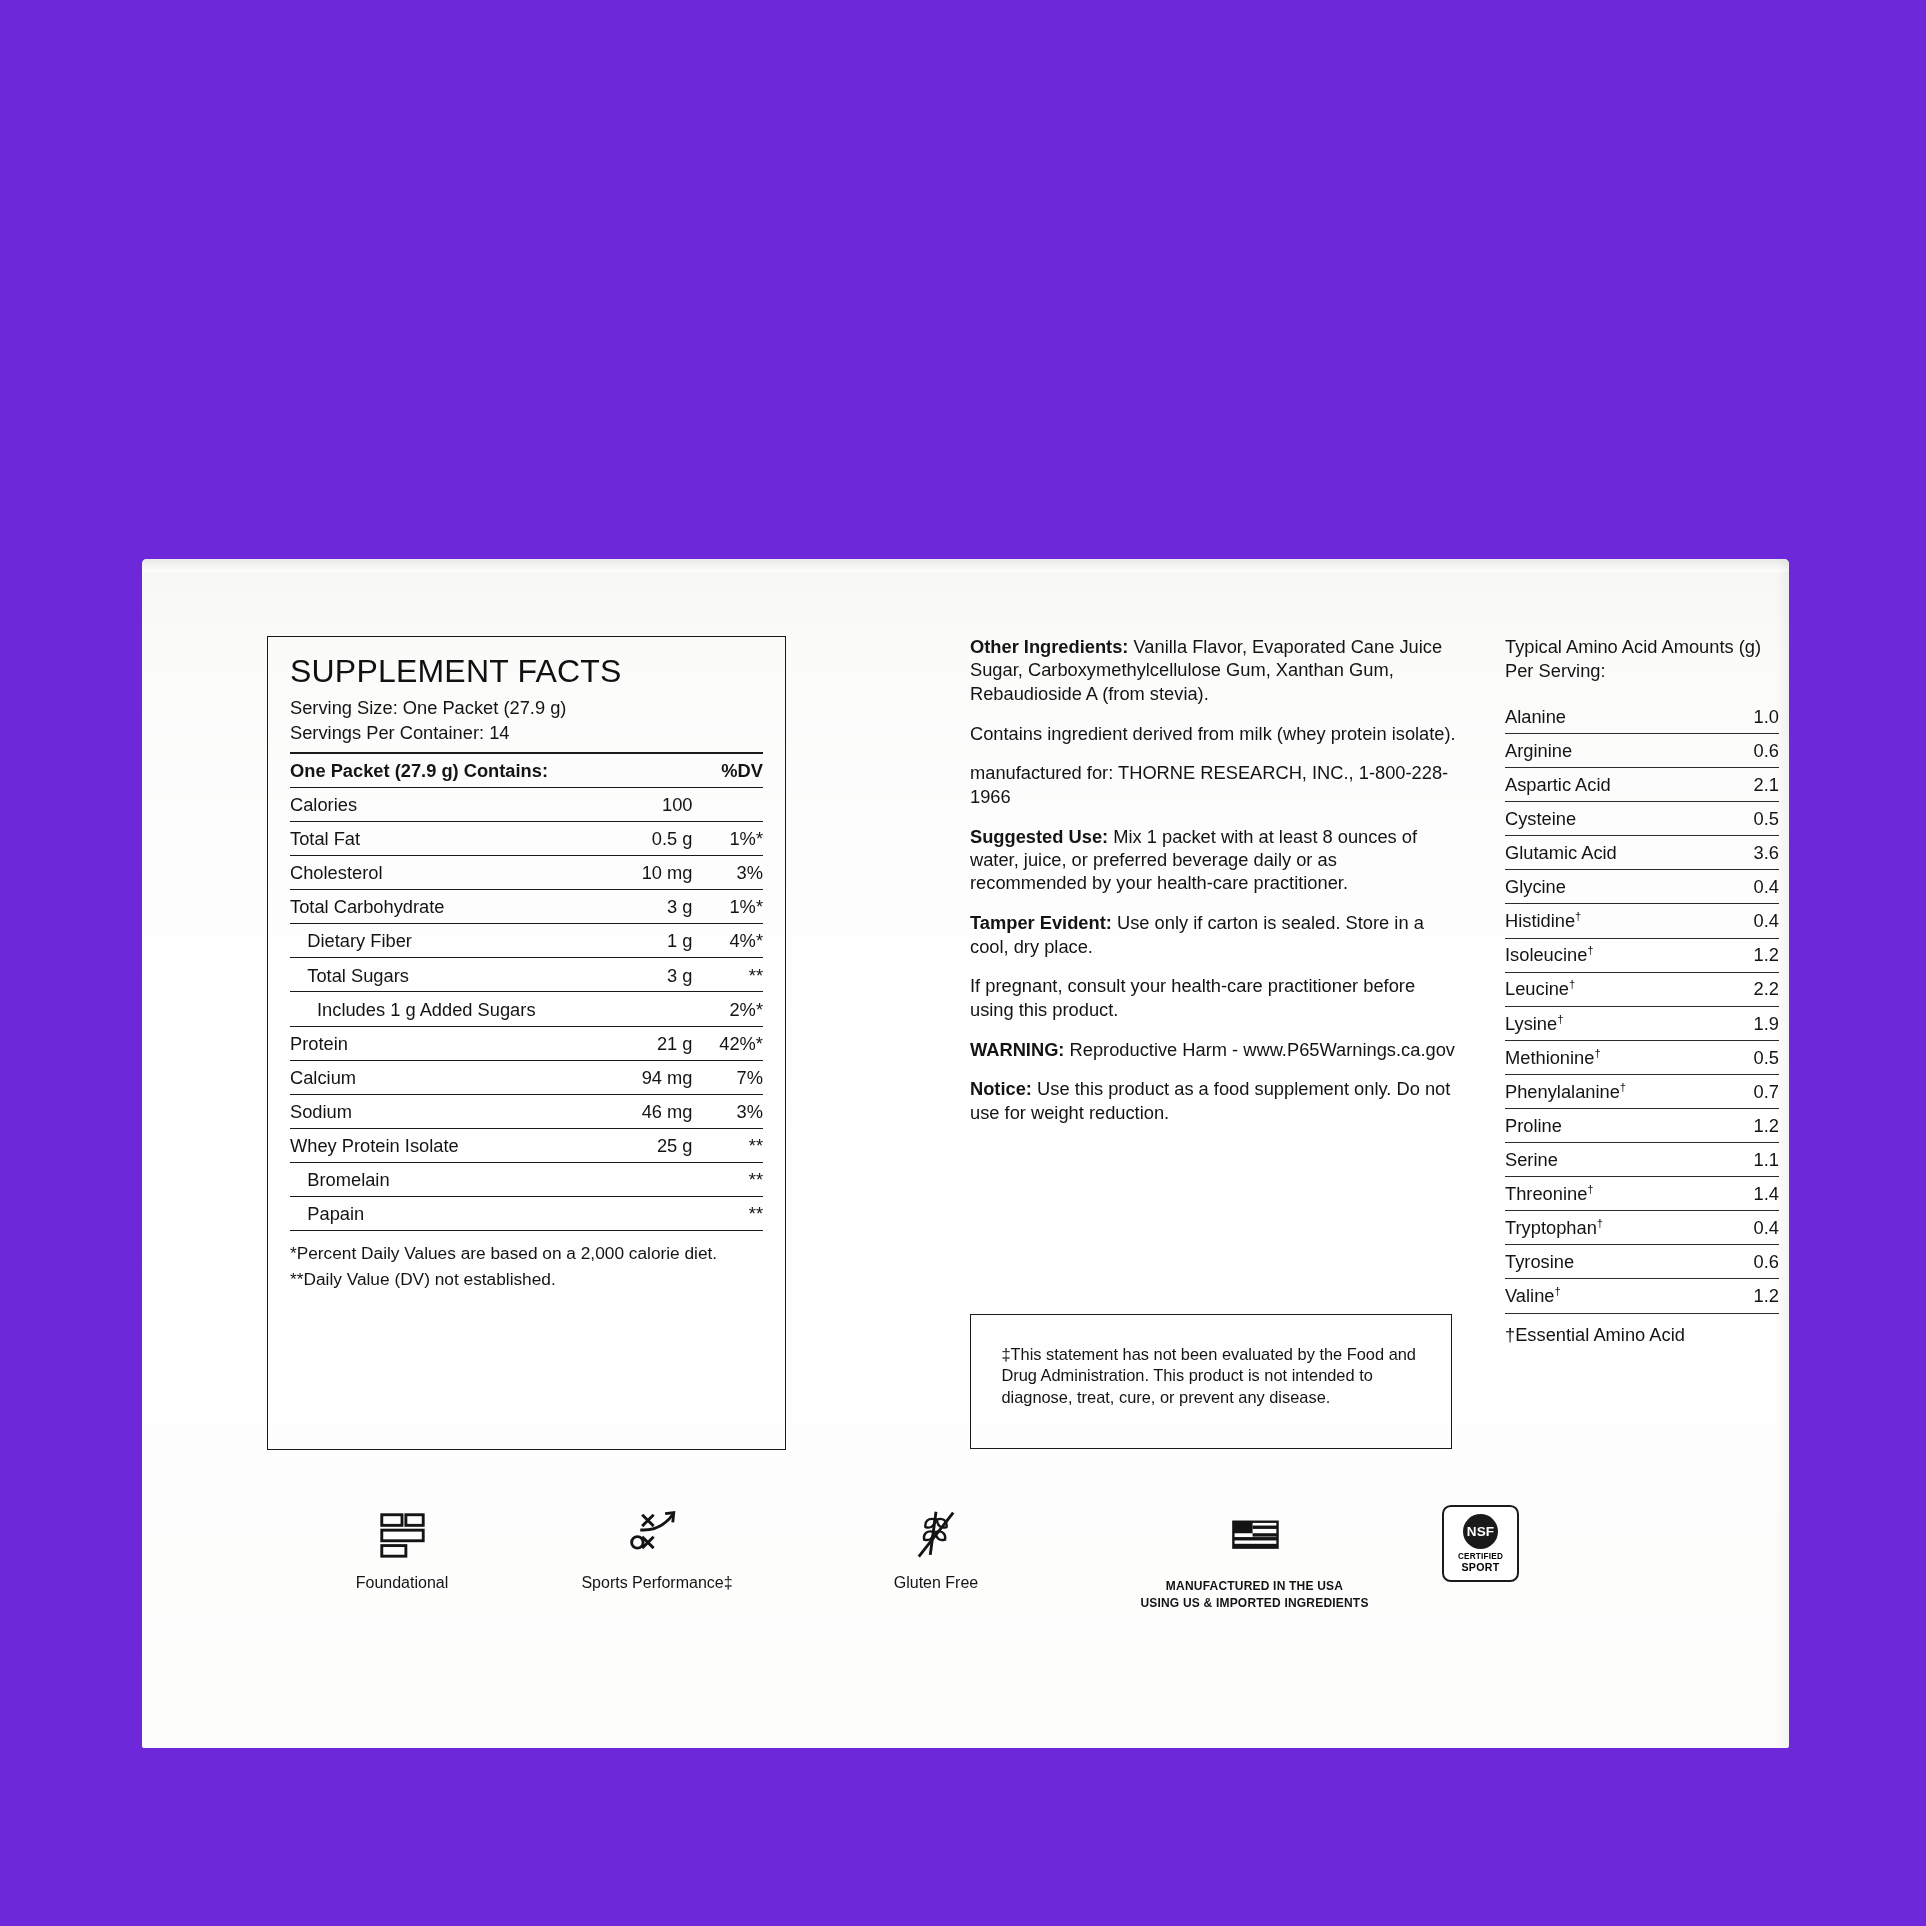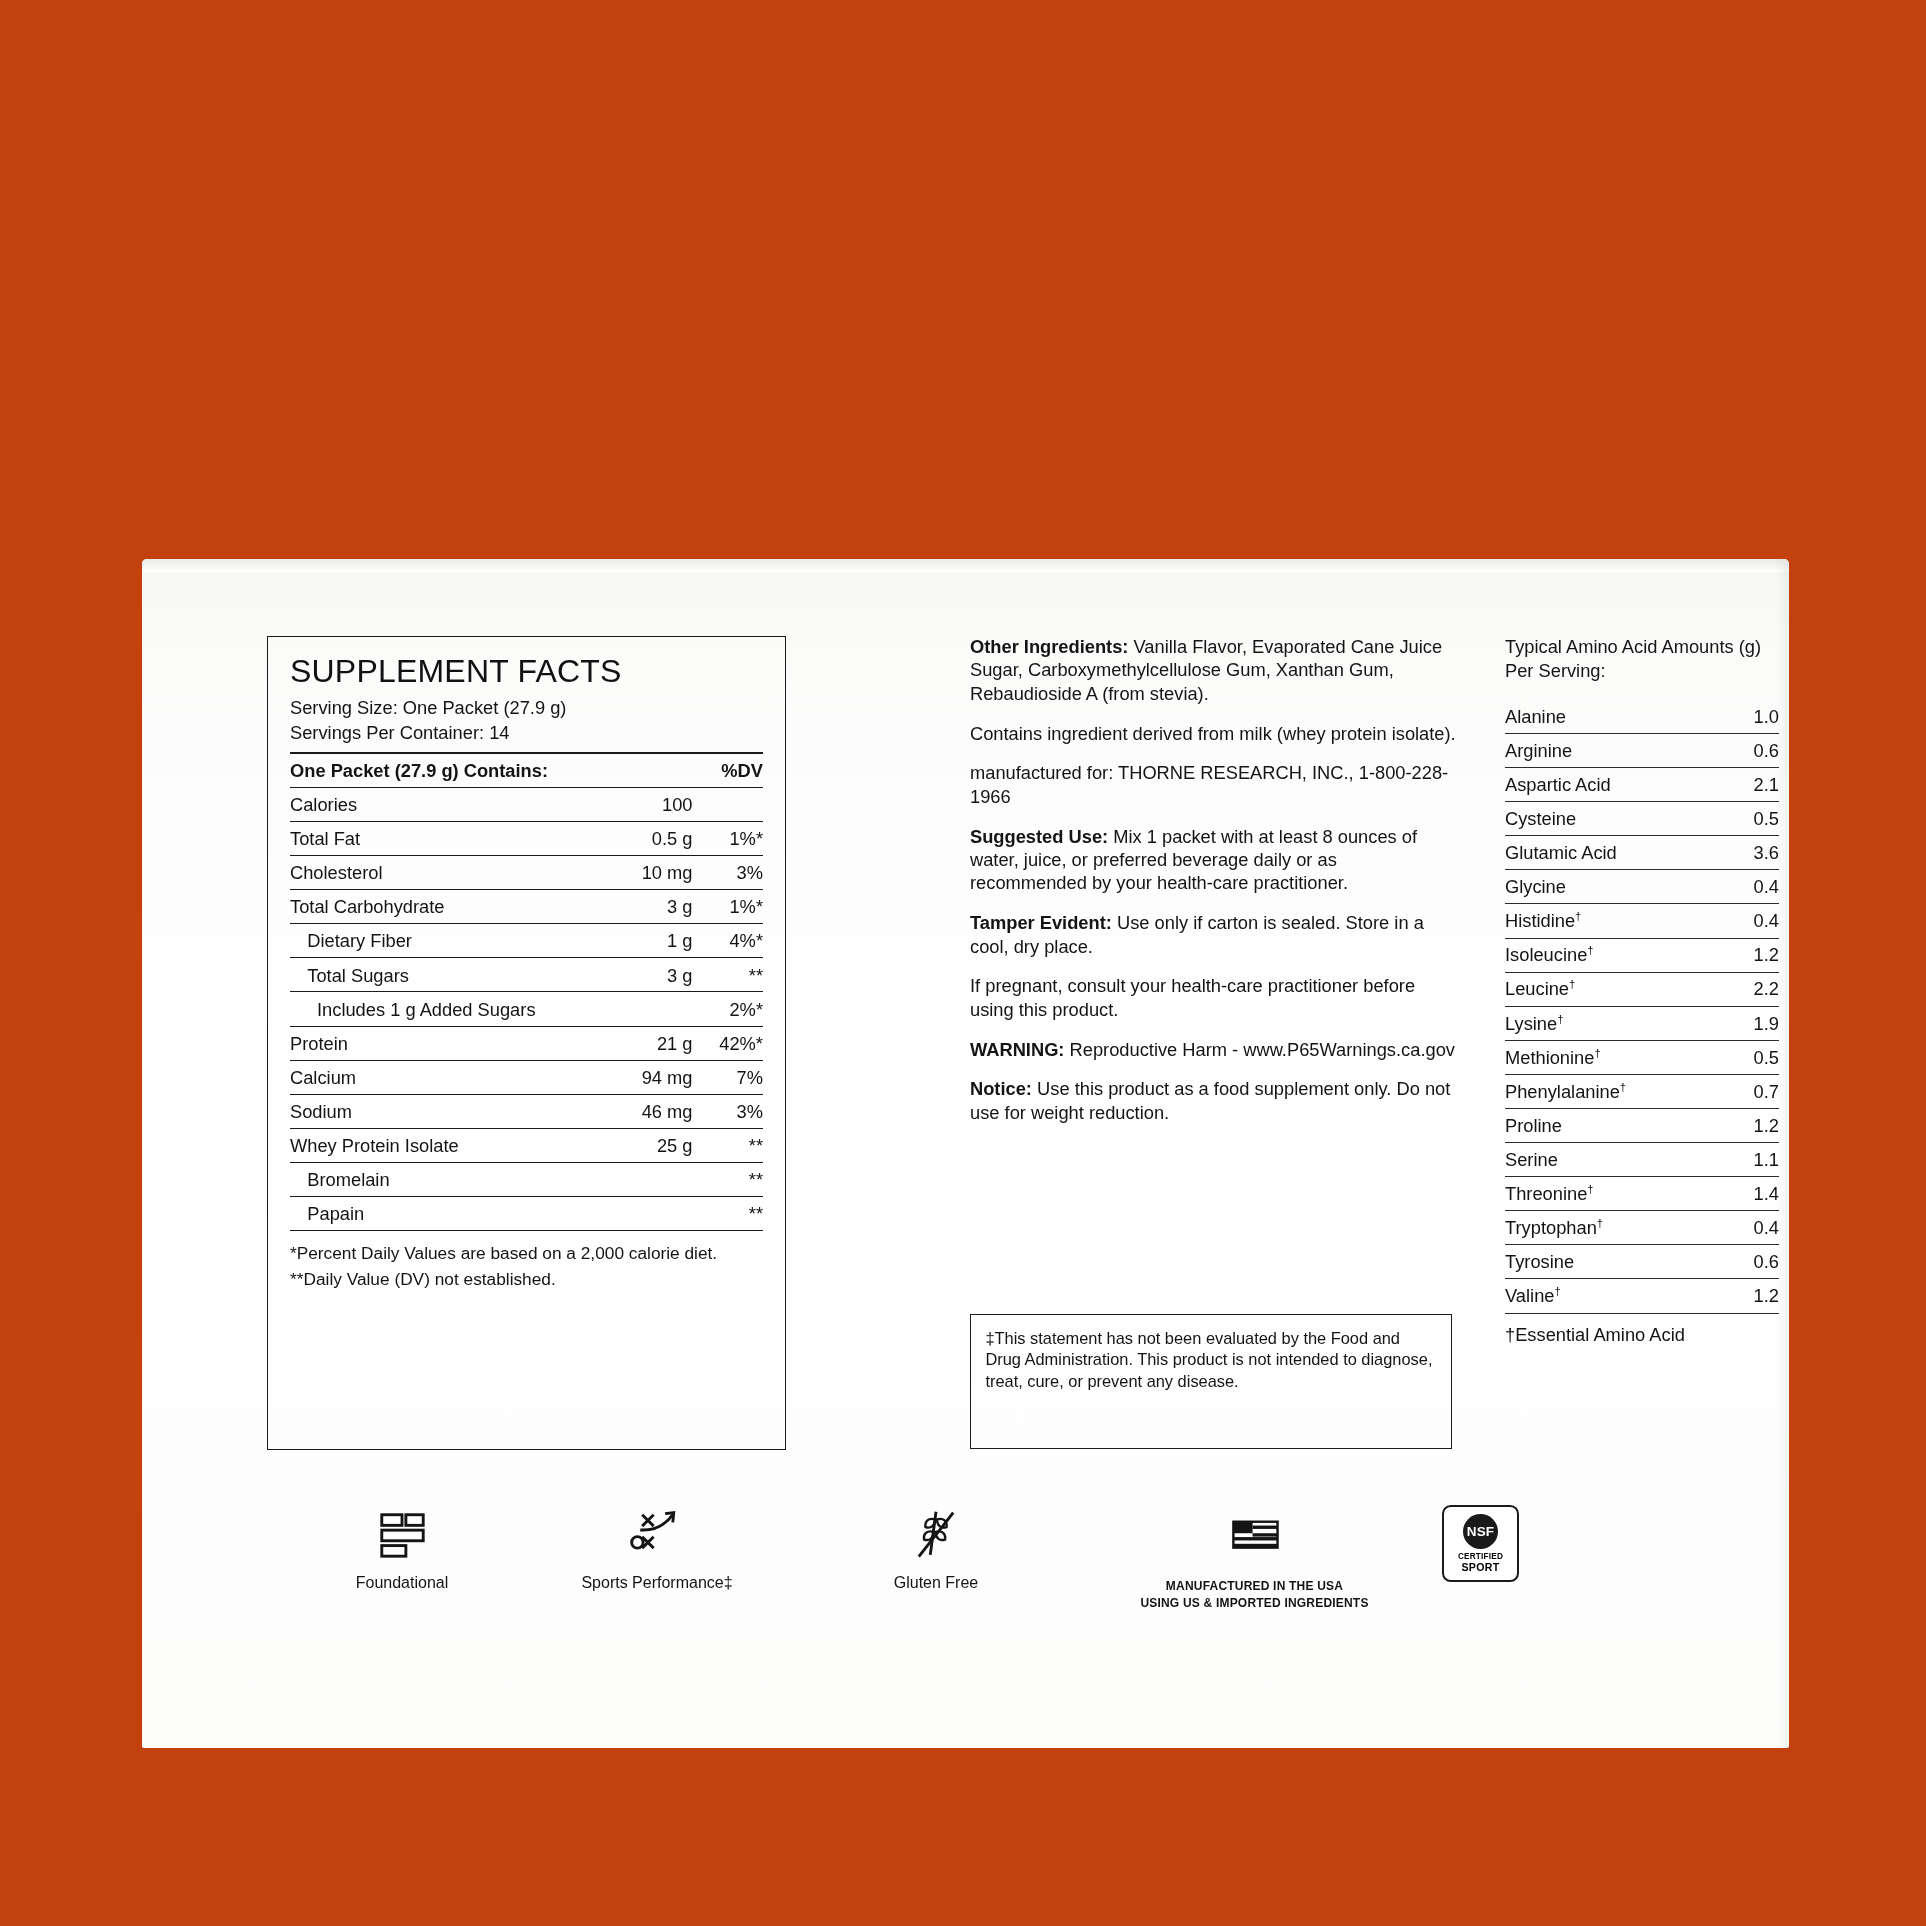--- a/index.html
+++ b/index.html
@@ -10,21 +10,21 @@
   body {
     width: 1926px;
     height: 1926px;
     font-family: "Liberation Sans", sans-serif;
     -webkit-font-smoothing: antialiased;
   }
   #page {
     position: relative;
     width: 1926px;
     height: 1926px;
-    background: #c2410c;
+    background: #6d28d9;
     overflow: hidden;
   }
   
   #carton {
     position: absolute;
     left: 142px;
     top: 559px;
     width: 1647px;
     height: 1189px;
     background: linear-gradient(180deg, #f7f7f5 0%, #fbfbfa 8%, #ffffff 40%, #fdfdfc 100%);
@@ -133,21 +133,21 @@
     position: absolute;
     left: 828px;
     top: 755px;
     width: 482px;
     height: 135px;
     border: 1.4px solid #1a1a1a;
     box-sizing: border-box;
     padding: 12.5px 14.4px;
   }
   #statement-box p {
-    margin: 0;
+    margin: 16px;
     font-size: 16.4px;
     line-height: 1.33;
     color: #141414;
   }
 
   
   #aa-col {
     position: absolute;
     left: 1363px;
     top: 76px;

